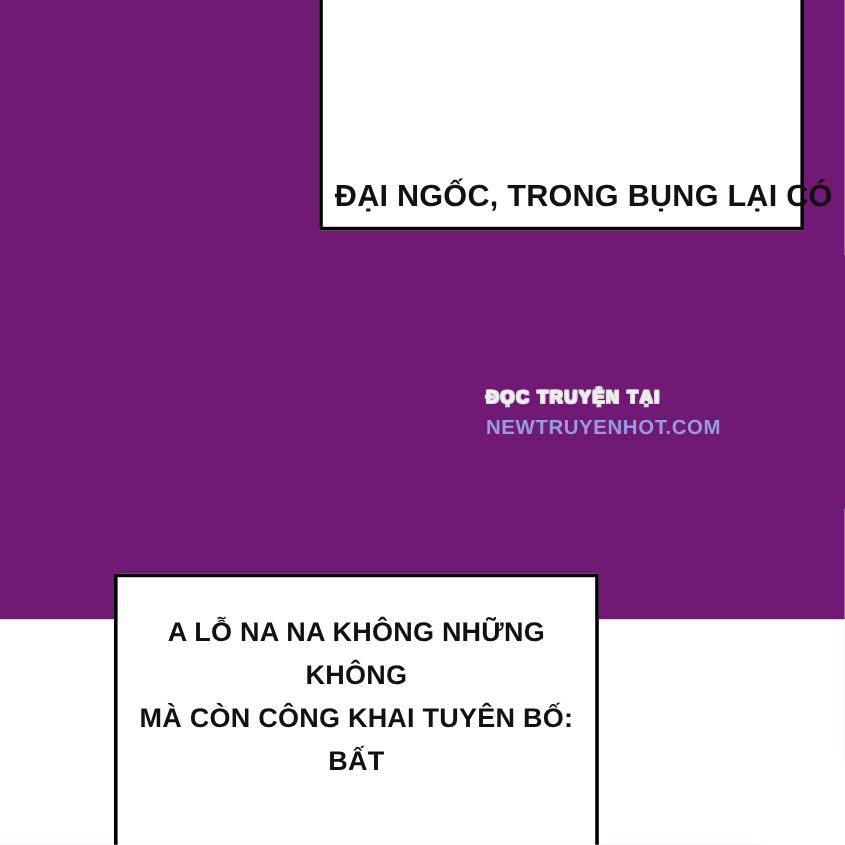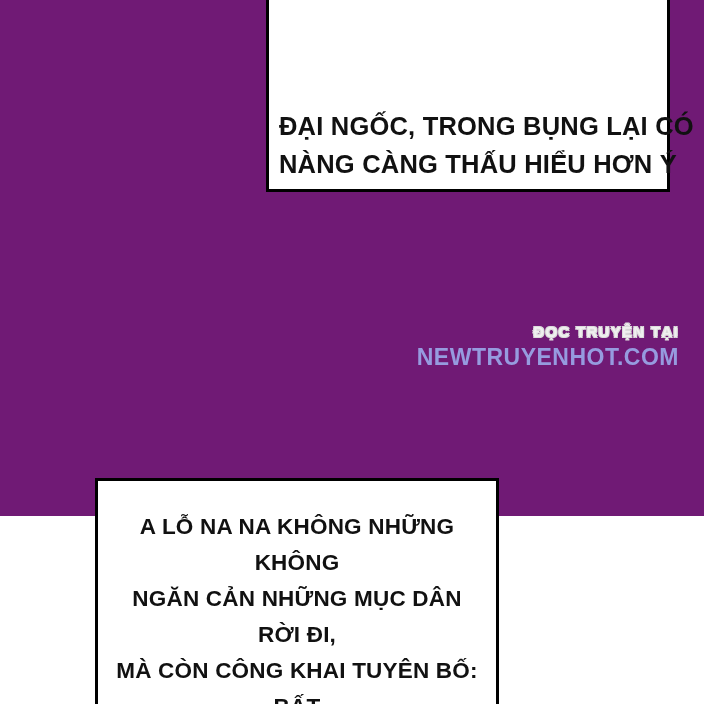--- a/index.html
+++ b/index.html
@@ -65,64 +65,62 @@
     white-space: nowrap;
   }
 
   #box-bottom .caption-line {
     white-space: normal;
   }
 
   
   .watermark {
     position: absolute;
-    left: 389px;
+    left: 405px;
     top: 322px;
     width: 290px;
-    text-align: right;
+    text-align: left;
     user-select: none;
   }
   .watermark .wm-top {
     font-size: 15px;
     font-weight: bold;
     letter-spacing: 1.3px;
     color: #f0f0f0;
     text-shadow:
       -1px -1px 0 #dcdcdc,
        1px -1px 0 #dcdcdc,
       -1px  1px 0 #dcdcdc,
        1px  1px 0 #dcdcdc;
     text-transform: uppercase;
     line-height: 20px;
   }
   .watermark .wm-bottom {
-    font-size: 23px;
+    font-size: 17px;
     font-weight: bold;
     letter-spacing: 0.5px;
     color: #9aa6e8;
     text-transform: uppercase;
     line-height: 30px;
     opacity: 0.92;
   }
 </style>
 </head>
 <body>
 
 <div class="page">
 
   <div class="caption-box" id="box-top">
     <span class="caption-line">Đại ngốc, trong bụng lại có</span>
-    <span class="caption-line">nàng càng thấu hiểu hơn ý</span>
   </div>
 
   <div class="watermark">
     <div class="wm-top">Đọc truyện tại</div>
     <div class="wm-bottom">newtruyenhot.com</div>
   </div>
 
   <div class="caption-box" id="box-bottom">
     <span class="caption-line">A Lỗ Na Na không những không</span>
-    <span class="caption-line">ngăn cản những mục dân rời đi,</span>
     <span class="caption-line">mà còn công khai tuyên bố: Bất</span>
 
   </div>
 
 </div>
 
 </body></html>

